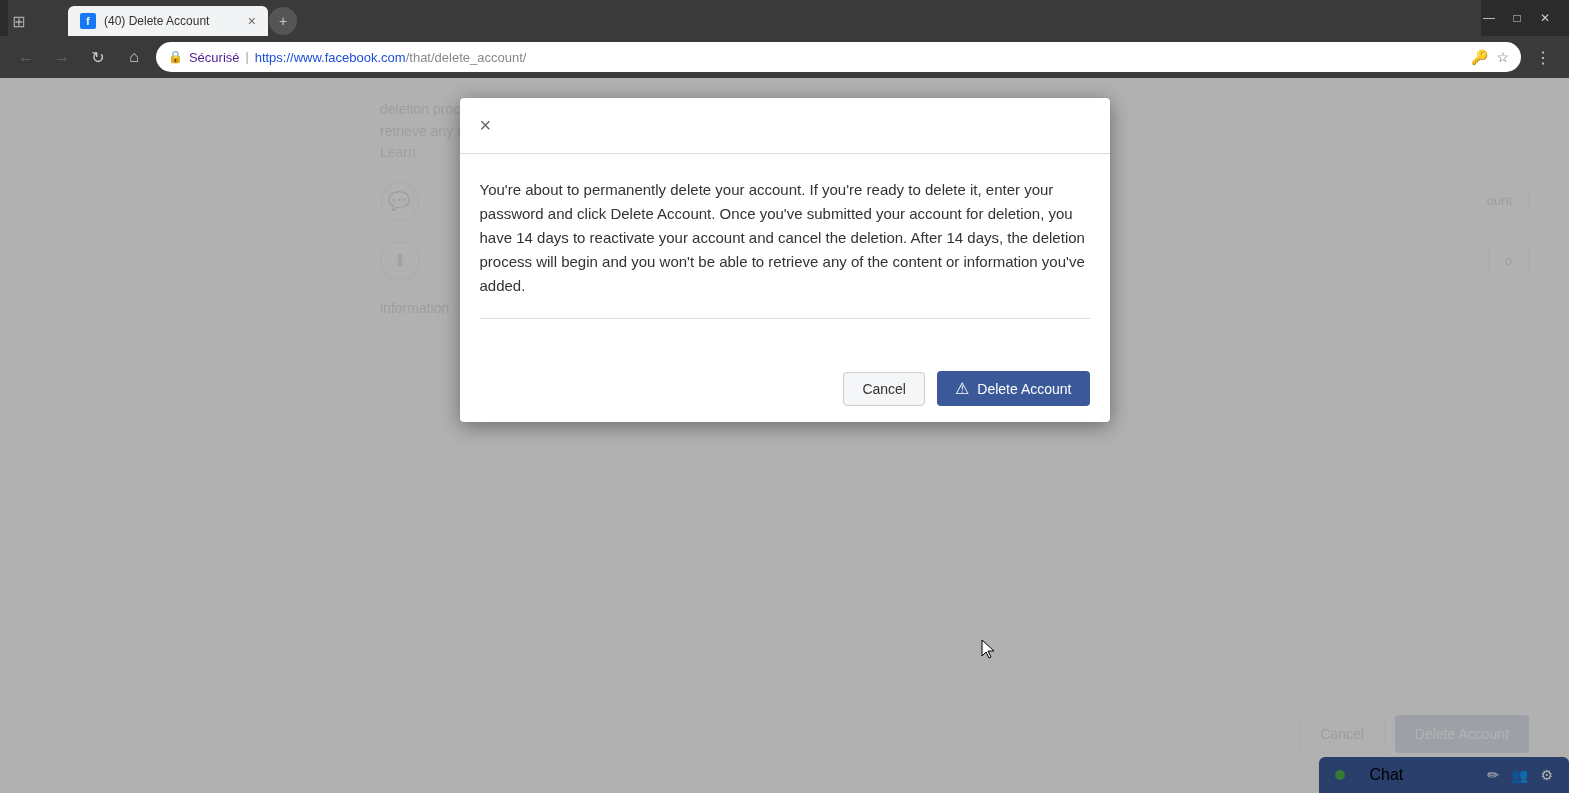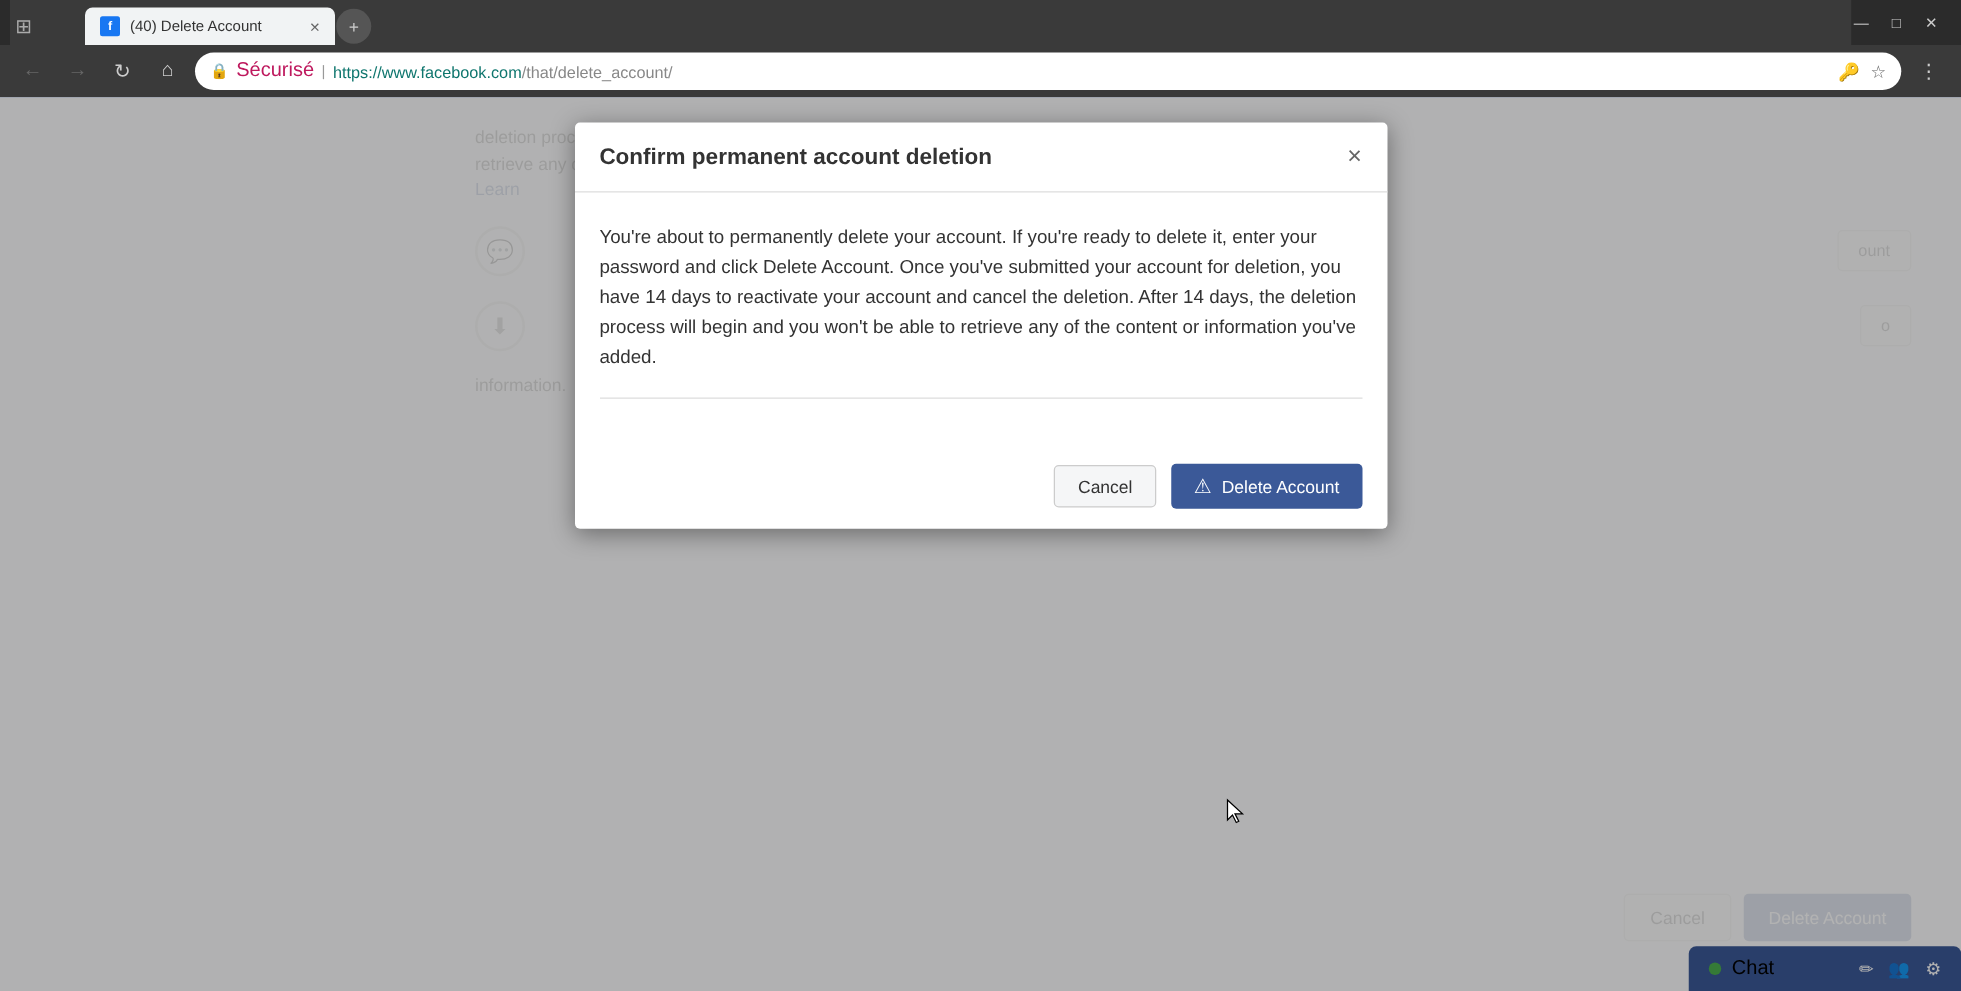--- a/index.html
+++ b/index.html
@@ -55,24 +55,24 @@
       flex: 1;
       height: 30px;
       background: #fff;
       border-radius: 15px;
       display: flex;
       align-items: center;
       padding: 0 12px;
       gap: 6px;
     }
     .url-lock { font-size: 12px; color: #4caf50; }
-    .url-secure { font-size: 16px; color: #be185d; font-weight: 500; }
+    .url-secure { font-size: 13px; color: #4c1d95; font-weight: 500; }
     .url-sep { color: #999; font-size: 12px; }
     .url-text { font-size: 13px; color: #333; flex: 1; }
-    .url-text span { color: #0f766e; }
+    .url-text span { color: #1d4ed8; }
     .url-icons { display: flex; gap: 8px; align-items: center; }
     .url-icon { color: #666; font-size: 14px; cursor: pointer; }
     .addr-right { display: flex; gap: 4px; align-items: center; }
 
     
     .fb-navbar {
       height: 56px;
       background: #3b5998;
       display: flex;
       align-items: center;
@@ -160,21 +160,21 @@
       display: flex;
       align-items: center;
       gap: 0;
     }
     .chat-bar {
       height: 36px;
       background: #3b5998;
       display: flex;
       align-items: center;
       padding: 0 16px;
-      gap: 8px;
+      gap: 24px;
       border-radius: 6px 6px 0 0;
     }
     .chat-dot { width: 10px; height: 10px; background: #4caf50; border-radius: 50%; }
     .chat-icons { display: flex; gap: 12px; align-items: center; margin-left: 60px; }
     .chat-icon { color: white; font-size: 14px; cursor: pointer; }
 
     
     .dialog-overlay {
       position: absolute;
       inset: 0;
@@ -368,21 +368,20 @@
           <span class="chat-icon">✏</span>
           <span class="chat-icon">👥</span>
           <span class="chat-icon">⚙</span>
         </div>
       </div>
     </div>
 
     <div class="dialog-overlay">
       <div class="modal">
         <div class="modal-header">
-          <span class="modal-title">Confirm permanent account deletion</span>
           <button class="modal-close">×</button>
         </div>
         <div class="modal-body">
           <p class="modal-text">You're about to permanently delete your account. If you're ready to delete it, enter your password and click Delete Account. Once you've submitted your account for deletion, you have 14 days to reactivate your account and cancel the deletion. After 14 days, the deletion process will begin and you won't be able to retrieve any of the content or information you've added.</p>
           <div class="modal-input-area">
             
           </div>
         </div>
         <div class="modal-footer">
           <button class="btn-cancel-modal">Cancel</button>

